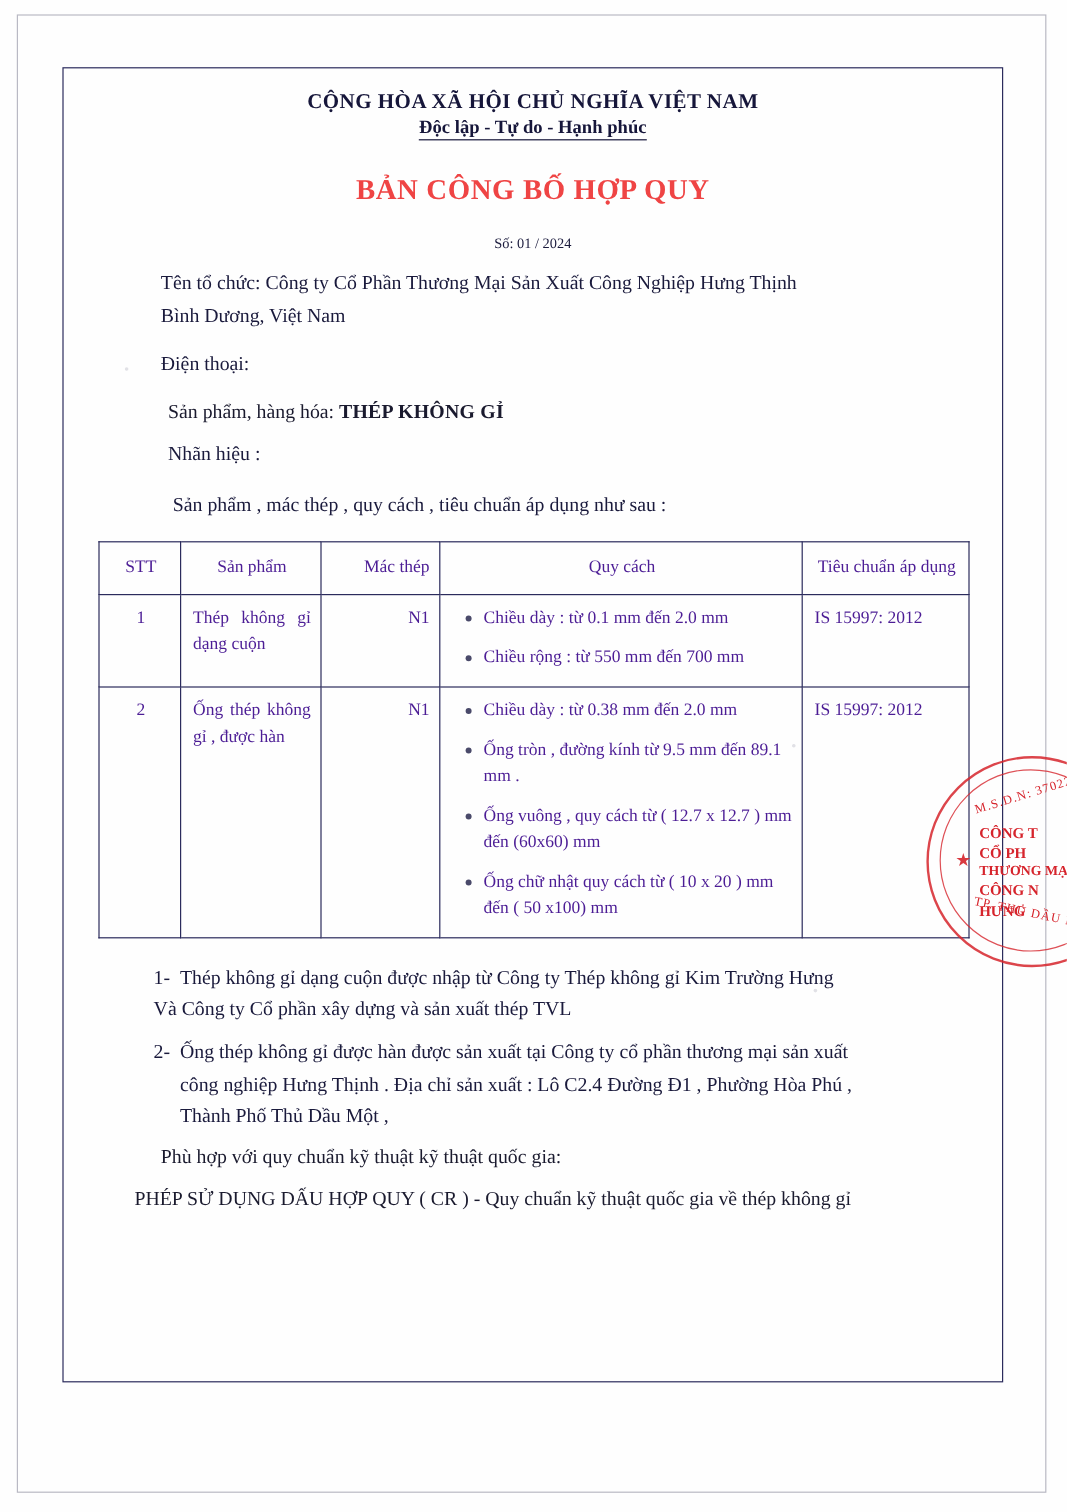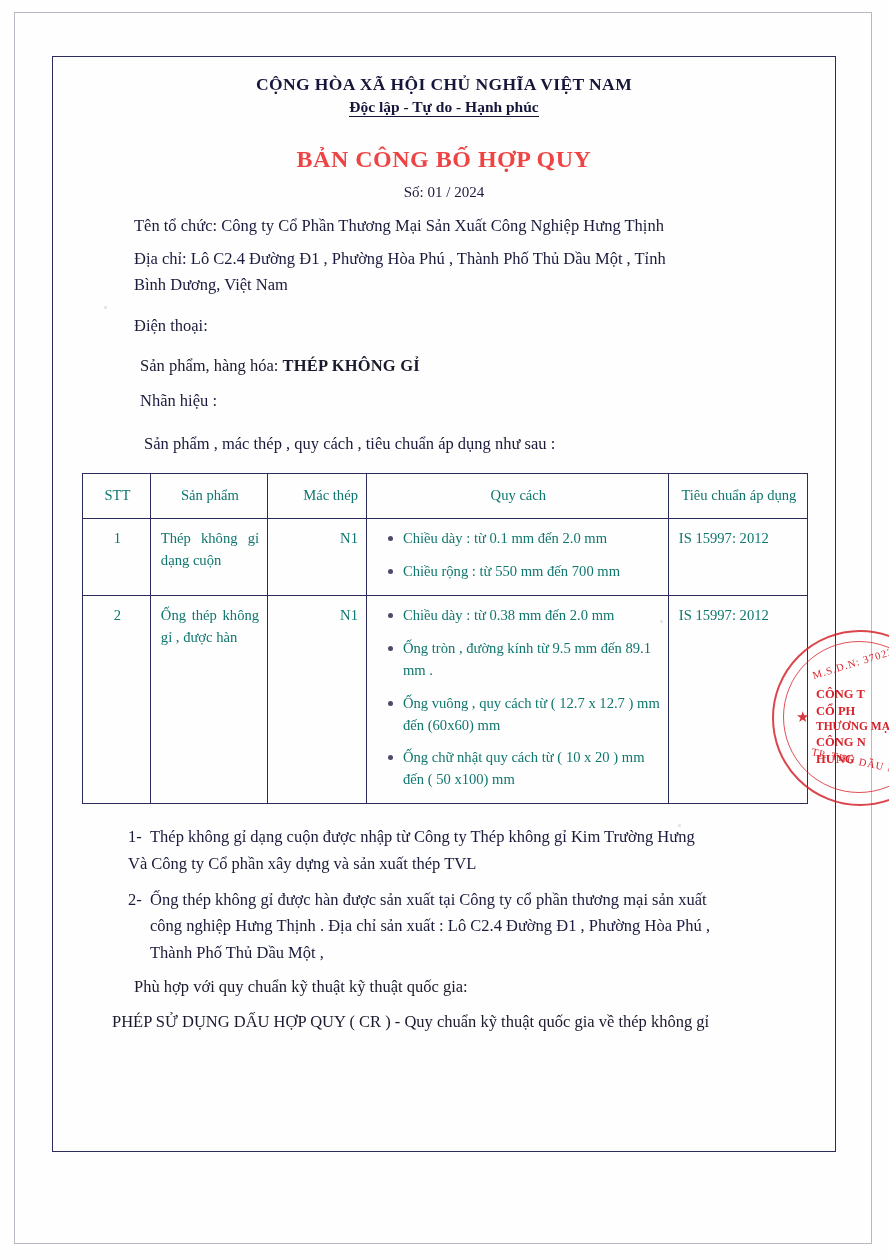--- a/index.html
+++ b/index.html
@@ -64,22 +64,22 @@
     padding-bottom: 1px;
   }
   .title {
     font-size: 24px;
     font-weight: bold;
     margin-top: 30px;
     letter-spacing: 0.5px;
     color: #ef4444;
   }
   .subno {
-    font-size: 15px;
-    margin-top: 11px;
+    font-size: 12px;
+    margin-top: 23px;
     color: #1a1a3c;
   }
   .para {
     font-size: 16.5px;
     line-height: 1.62;
     margin-top: 12px;
     text-align: left;
     color: #1a1a3c;
   }
   .para.indent { padding-left: 52px; }
@@ -87,21 +87,21 @@
   .para.indent3 { padding-left: 62px; }
   .prodline { font-size: 16.5px; margin-top: 16px; padding-left: 58px; }
   .prodline .lbl { }
   .prodline .val { font-weight: bold; letter-spacing: 0.2px; }
 
   table.spec {
     margin-top: 16px;
     border-collapse: collapse;
     width: 726px;
     font-size: 14.6px;
-    color: #0f766e;
+    color: #4c1d95;
   }
   table.spec th, table.spec td {
     border: 1px solid #2b2b5c;
     vertical-align: top;
     padding: 9px 8px 10px 10px;
     font-weight: normal;
     line-height: 1.5;
   }
   table.spec thead th {
     padding-top: 11px;
@@ -242,21 +242,20 @@
 
   <div class="content">
 
     <div class="center nation">CỘNG HÒA XÃ HỘI CHỦ NGHĨA VIỆT NAM</div>
     <div class="center nation-sub"><span class="u">Độc lập - Tự do - Hạnh phúc</span></div>
 
     <div class="center title">BẢN CÔNG BỐ HỢP QUY</div>
     <div class="center subno">Số: 01 / 2024</div>
 
     <div class="para indent">Tên tổ chức: Công ty Cổ Phần Thương Mại Sản Xuất Công Nghiệp Hưng Thịnh</div>
-    <div class="para indent" style="margin-top:6px">Địa chỉ: Lô C2.4 Đường Đ1 , Phường Hòa Phú , Thành Phố Thủ Dầu Một , Tỉnh</div>
     <div class="para indent" style="margin-top:0">Bình Dương, Việt Nam</div>
     <div class="para indent" style="margin-top:14px">Điện thoại:</div>
 
     <div class="prodline">
       <span class="lbl">Sản phẩm, hàng hóa:</span>
       <span class="val">THÉP KHÔNG GỈ</span>
     </div>
     <div class="para indent2" style="margin-top:12px">Nhãn hiệu :</div>
     <div class="para indent3" style="margin-top:16px">Sản phẩm , mác thép , quy cách , tiêu chuẩn áp dụng như sau :</div>
 

